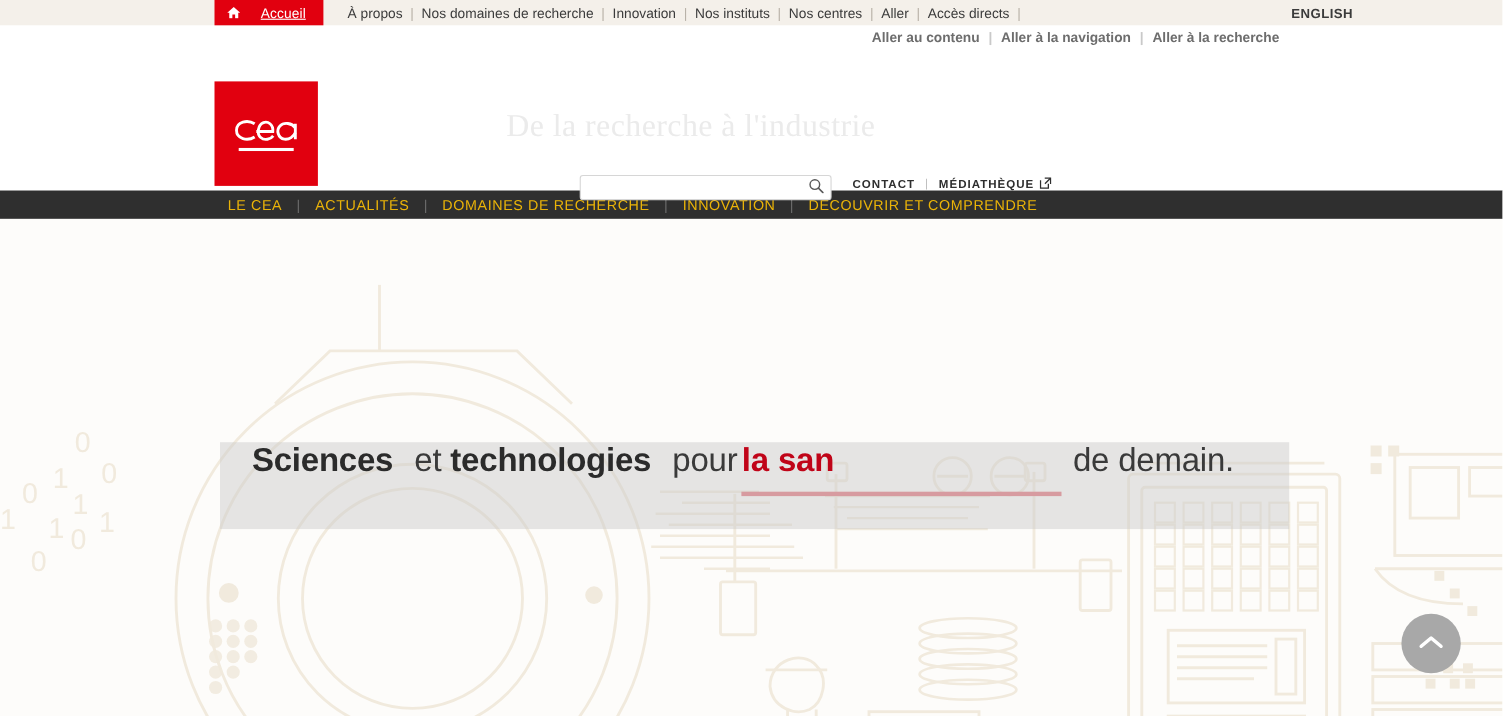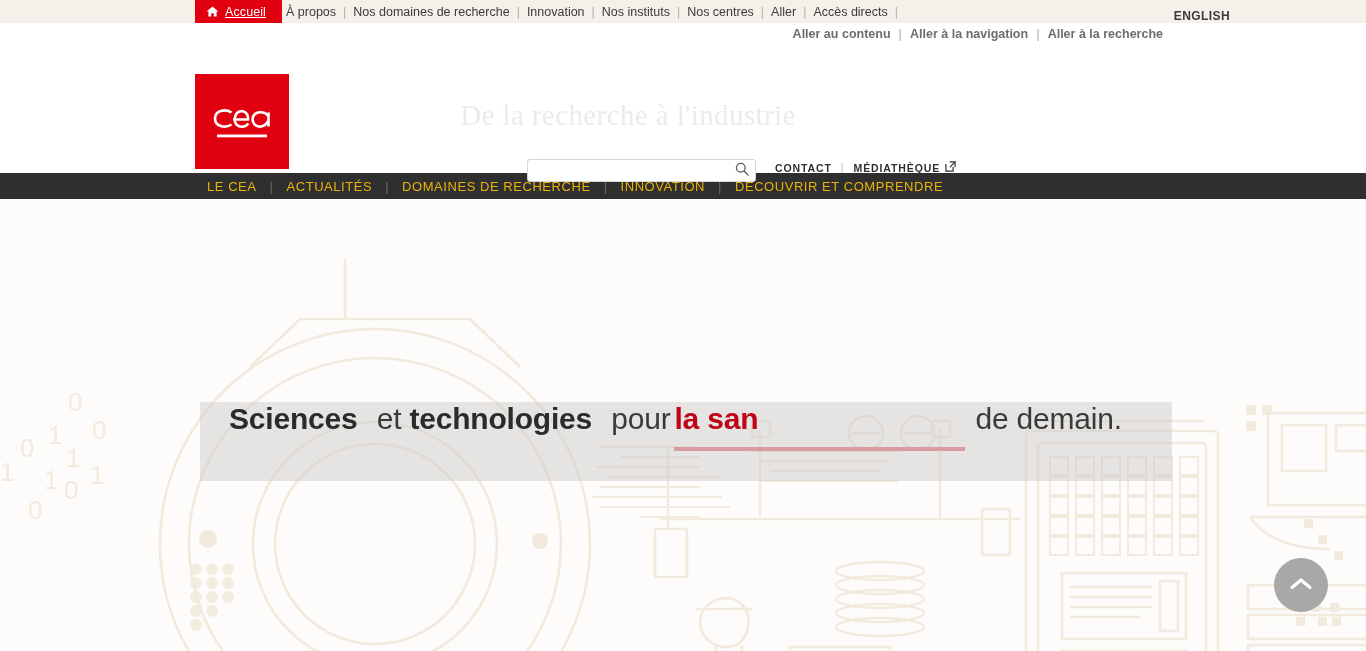--- a/index.html
+++ b/index.html
@@ -19,51 +19,51 @@
     background: #f4f0ea;
     display: flex;
     align-items: stretch;
   }
   .topbar-left-filler { width: 195px; flex: 0 0 195px; }
   .home-block {
     background: #e1000f;
     color: #ffffff;
     display: flex;
     align-items: center;
-    gap: 6px;
+    gap: 18px;
     padding: 0 16px 0 11px;
     font-size: 12.5px;
     font-weight: 400;
     letter-spacing: .1px;
   }
   .home-icon { display: block; width: 13px; height: 11px; }
   .topnav {
     display: flex;
     align-items: center;
     font-size: 12.5px;
     color: #3b3b3b;
-    padding-left: 4px;
+    padding-left: 22px;
     white-space: nowrap;
   }
   .topnav a {
     color: #3b3b3b;
     text-decoration: none;
     padding: 0 0px;
   }
   .topnav .sep {
     color: #b8b2a8;
     padding: 0 7px;
   }
   .lang {
     position: absolute;
     right: 0;
     top: 0;
     height: 23px;
     display: flex;
-    align-items: flex-end;
+    align-items: center;
     padding-right: 136px;
     font-size: 12px;
     font-weight: 700;
     letter-spacing: .4px;
     color: #3b3b3b;
   }
 
   
   .skiprow {
     height: 21px;

